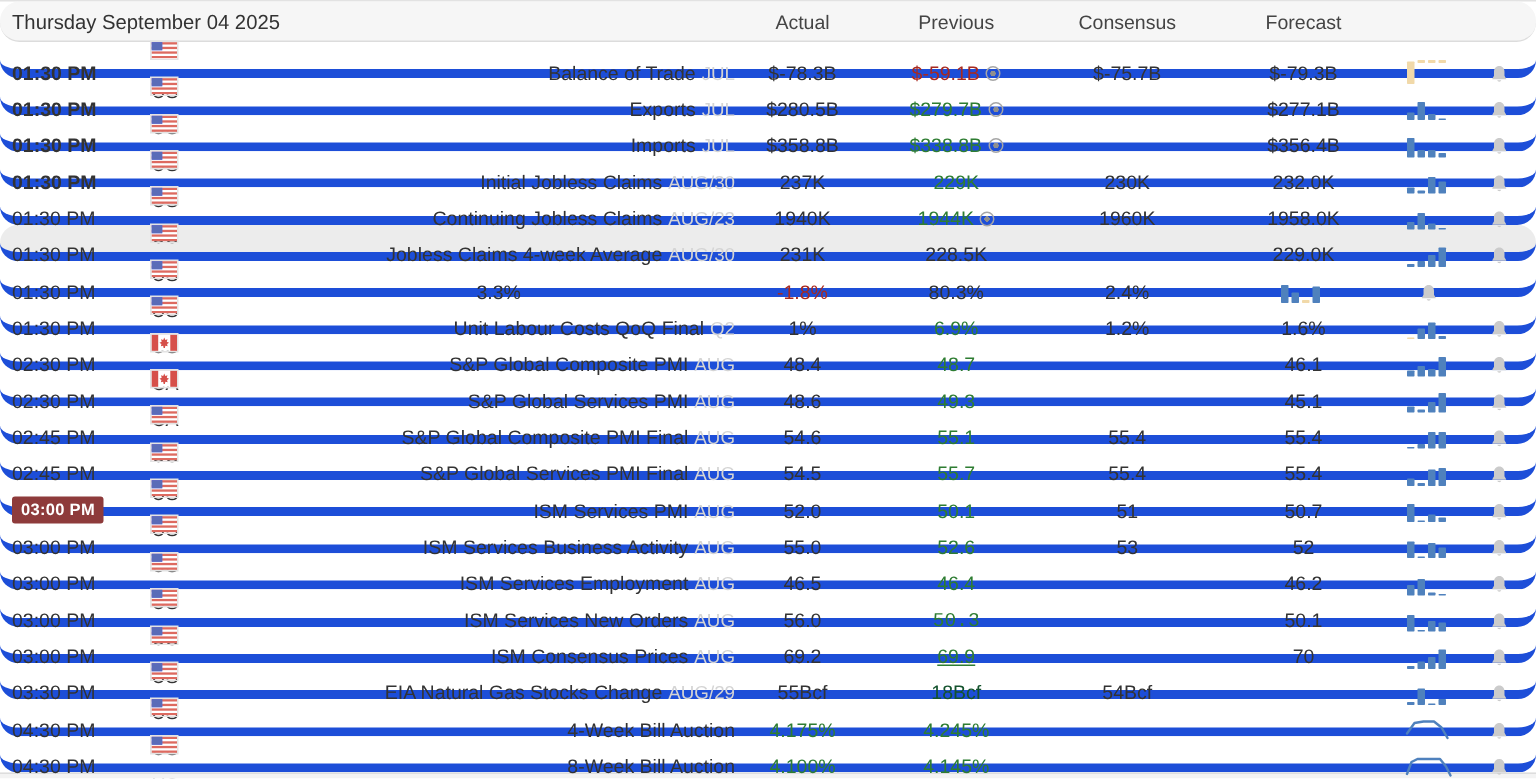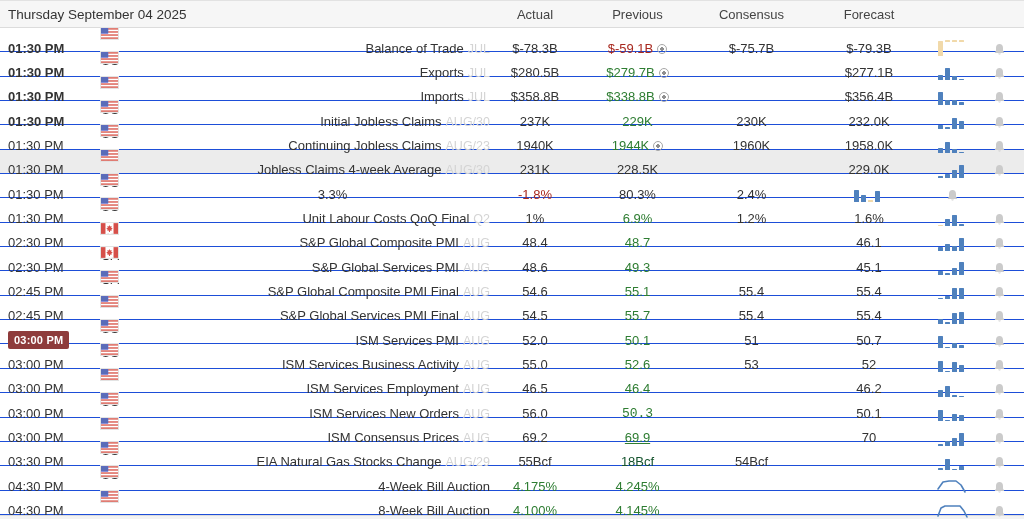--- a/index.html
+++ b/index.html
@@ -5,29 +5,30 @@
   html,body{margin:0;padding:0;background:#fff;}
   .cal{
     width:1024px;height:519px;box-sizing:border-box;overflow:hidden;
     font-family:"Liberation Sans",sans-serif;font-size:13px;color:#333;
     background:#fff;border-top:1px solid #e2e2e2;
   }
   .grid-cols{
     display:grid;
     grid-template-columns:95px 80px 315px 90px 115px 113px 122px 45px 49px;
     align-items:center;
+    border-radius:13px;
   }
   .hdr{
     height:27px;background:#f6f6f6;border-bottom:1px solid #dcdcdc;
     box-sizing:border-box;
   }
   .hdr .date{grid-column:1/4;padding-left:8px;color:#333;font-size:13.5px;}
   .hdr .col-label{text-align:center;color:#444;}
   .row{
-    height:24.35px;border-bottom:1px solid #1d4ed8;box-sizing:border-box;
+    height:24.35px;border-bottom:6px solid #1d4ed8;box-sizing:border-box;
     background:#fff;
   }
   .row.hl{background:#ececec;}
   .c-time{padding-left:8px;color:#333;white-space:nowrap;}
   .c-time.bold{font-weight:bold;}
   .badge{
     display:inline-block;color:#fff;font-weight:bold;font-size:11px;
     padding:3px 6px;border-radius:2px;letter-spacing:.2px;
   }
   .c-country{display:flex;gap:14px;padding-left:6px;flex-direction:column;}

